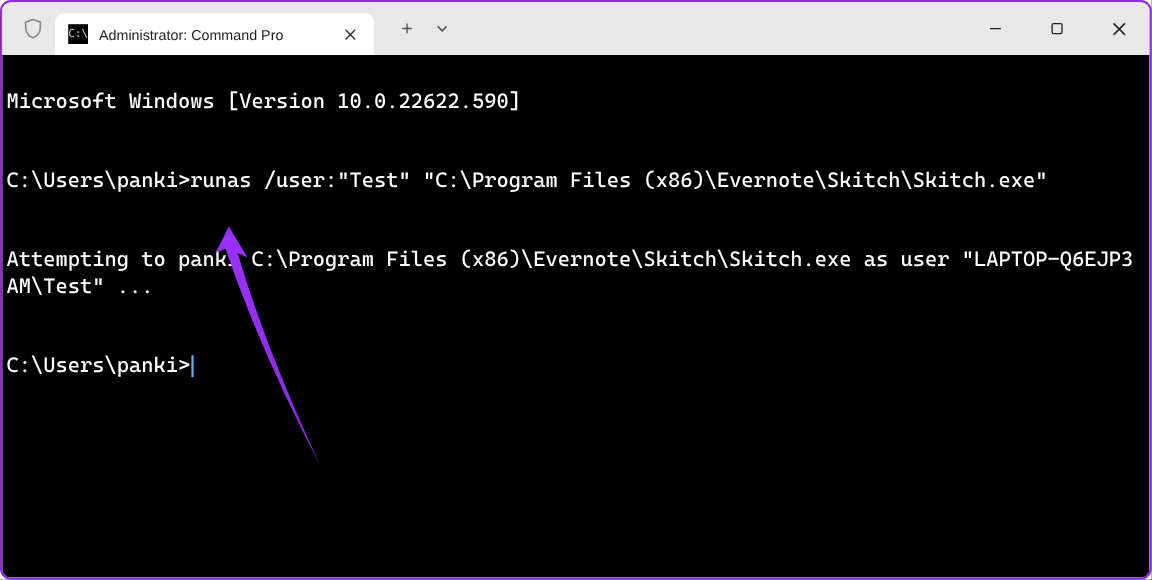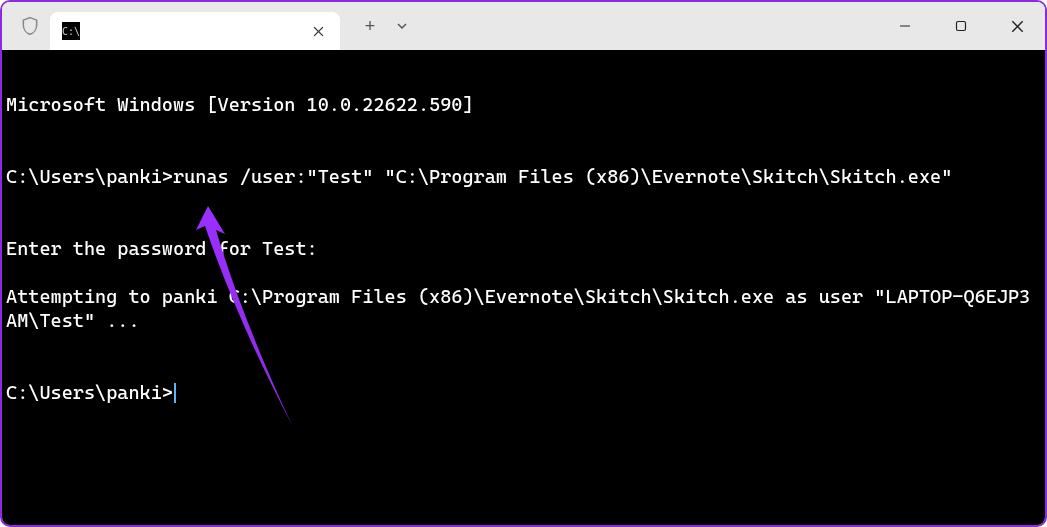--- a/index.html
+++ b/index.html
@@ -98,21 +98,21 @@
       align-items: center;
       justify-content: center;
       cursor: pointer;
     }
     .terminal {
       background: #000;
       color: #fff;
       font-family: "Cascadia Mono", "Consolas", monospace;
       font-size: 19px;
       line-height: 24px;
-      padding: 18px 4px;
+      padding: 6px 4px;
       height: calc(100% - 48px);
       white-space: pre-wrap;
       word-break: break-all;
       position: relative;
     }
     .terminal .line { display: block; }
     .cursor {
       display: inline-block;
       width: 2px;
       height: 20px;
@@ -131,20 +131,21 @@
 <body>
 
 <div class="titlebar">
   <div class="shield-icon">
     <svg width="20" height="20" viewBox="0 0 24 24" fill="none" stroke="#888" stroke-width="1.8">
       <path d="M12 2 L20 5 V11 C20 16 16.5 20.5 12 22 C7.5 20.5 4 16 4 11 V5 Z"></path>
     </svg>
   </div>
   <div class="tab">
     <div class="tab-icon">C:\</div>
+    <span class="tab-title">Administrator: Command Pro</span>
     <div class="tab-close">
       <svg width="11" height="11" viewBox="0 0 10 10" stroke="#333" stroke-width="1.2">
           <line x1="1" y1="1" x2="9" y2="9"></line>
           <line x1="9" y1="1" x2="1" y2="9"></line>
         </svg>
     </div>
   </div>
   <div class="new-tab">+</div>
   <div class="dropdown">
     <svg width="12" height="12" viewBox="0 0 12 12" stroke="#555" stroke-width="1.5" fill="none">
@@ -169,21 +170,20 @@
         </svg>
     </div>
   </div>
 </div>
 
 <div class="terminal">
 <span class="line">Microsoft Windows [Version 10.0.22622.590]</span>
 <span class="line"></span>
 <span class="line"><span>C:\Users\panki&gt;</span><span>runas /user:"Test" "C:\Program Files (x86)\Evernote\Skitch\Skitch.exe"</span></span>
 <span class="line"></span>
-<span class="line">Enter the password for Test:</span>
 <span class="line">Attempting to panki C:\Program Files (x86)\Evernote\Skitch\Skitch.exe as user "LAPTOP-Q6EJP3AM\Test" ...</span>
 <span class="line"></span>
 <span class="line"><span>C:\Users\panki&gt;</span><span class="cursor"></span></span>
 
   <svg class="arrow-annotation" width="140" height="240" viewBox="0 0 140 240">
     <defs>
       <linearGradient id="g" x1="0" y1="0" x2="1" y2="1">
         <stop offset="0%" stop-color="#9b30ff"></stop>
         <stop offset="100%" stop-color="#8a2be2"></stop>
       </linearGradient>

